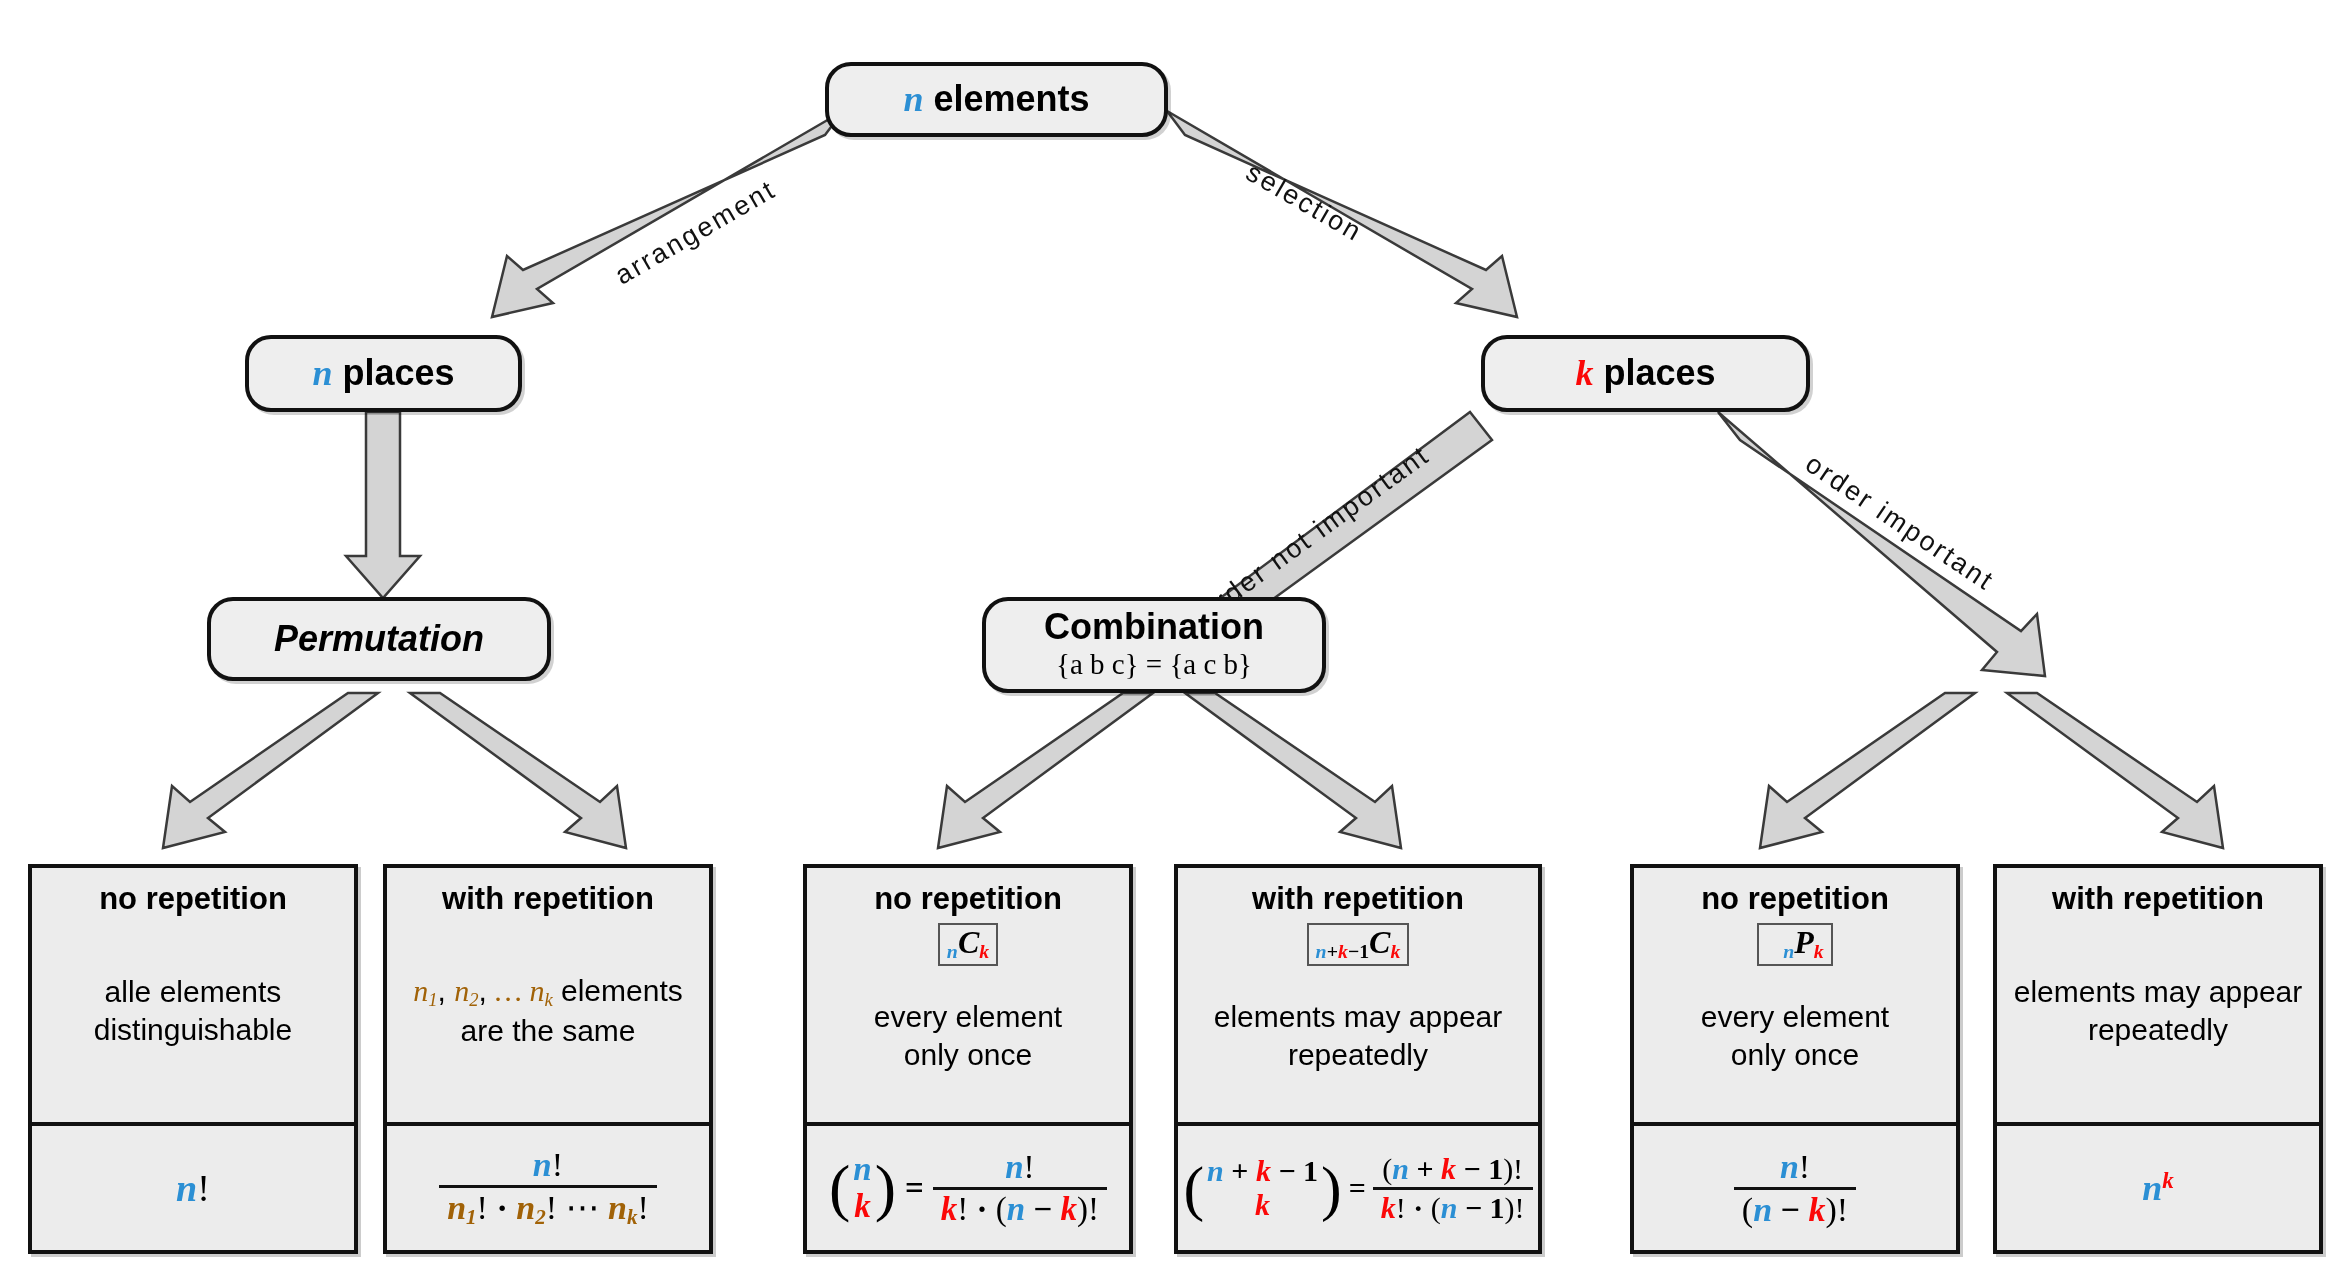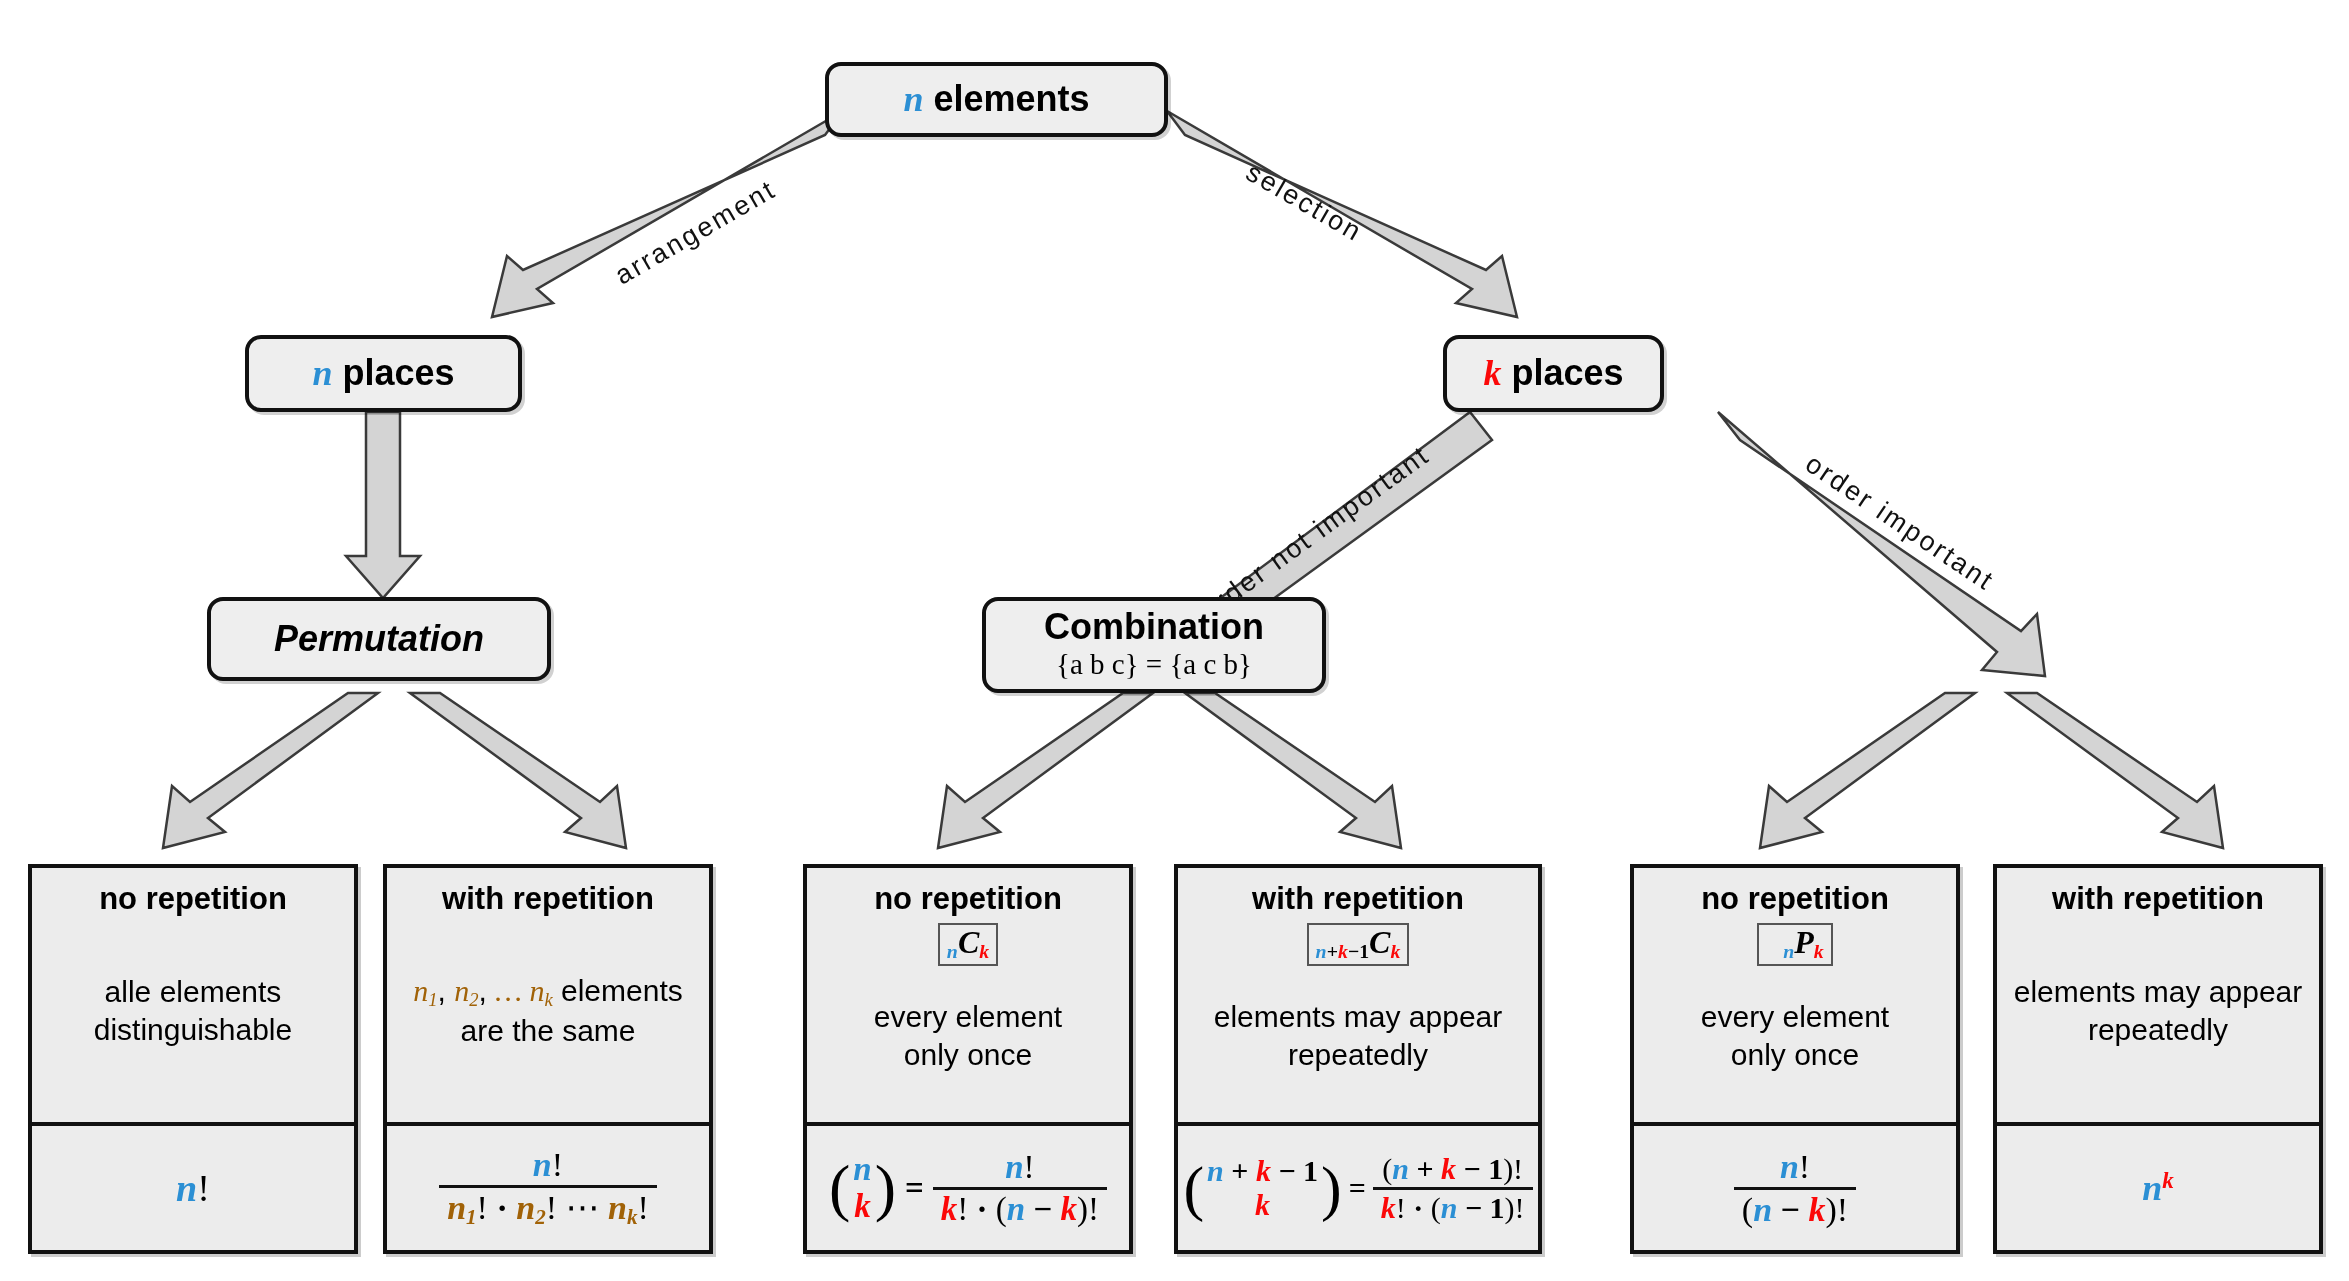--- a/index.html
+++ b/index.html
@@ -37,21 +37,21 @@
     font-size: 27px;
     letter-spacing: 2.5px;
     fill: #111111;
   }
 
   
   .node {
     position: absolute;
     background: #eeeeee;
     border: 4px solid #111111;
-    border-radius: 16px;
+    border-radius: 26px;
     box-sizing: border-box;
     display: flex;
     flex-direction: column;
     align-items: center;
     justify-content: center;
     text-align: center;
     box-shadow: 3px 3px 0 rgba(0,0,0,0.18);
   }
   .node .title {
     font-size: 36px;
@@ -238,21 +238,21 @@
     </div>
   </div>
 
   <div class="node" style="left:245px; top:335px; width:277px; height:77px;">
     <div class="title">
       <span class="mi blue">n</span>
       <span>places</span>
     </div>
   </div>
 
-  <div class="node" style="left:1443px; top:335px; width:221px; height:77px;">
+  <div class="node" style="left:1481px; top:335px; width:329px; height:77px;">
     <div class="title">
       <span class="mi red">k</span>
       <span>places</span>
     </div>
   </div>
 
   <div class="node" style="left:207px; top:597px; width:344px; height:84px;font-style:italic;">
     <div class="title">Permutation</div>
   </div>
 

